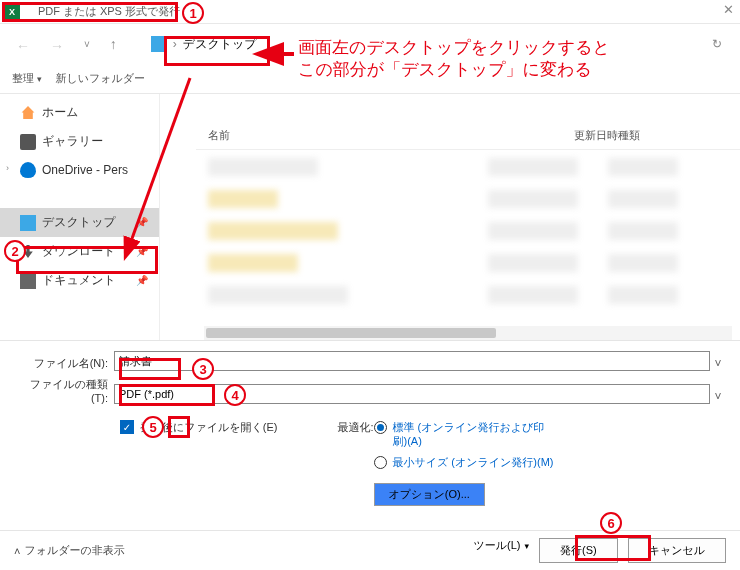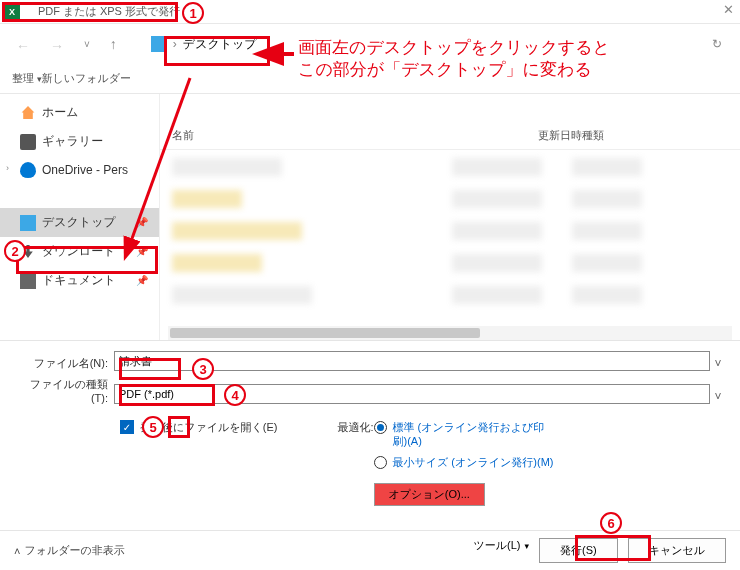--- a/index.html
+++ b/index.html
@@ -11,24 +11,24 @@
 .closebtn { position: absolute; right: 6px; top: 2px; color: #888; font-size: 13px; cursor: pointer; }
 
 .navrow { height: 40px; display: flex; align-items: center; padding: 0 10px; gap: 8px; position: relative; }
 .navarrow { color: #888; font-size: 14px; padding: 4px 6px; cursor: pointer; }
 .navarrow.disabled { color: #ccc; }
 .breadcrumb { display: flex; align-items: center; gap: 6px; padding: 4px 10px; margin-left: 10px; }
 .bc-icon { width: 16px; height: 16px; background: #3ca8e6; }
 .bc-sep { color: #888; }
 .refresh { margin-left: auto; color: #888; padding: 4px 8px; cursor: pointer; }
 
-.toolbar { height: 30px; display: flex; padding: 0 12px; border-bottom: 1px solid #e8e8e8; color: #555; font-size: 11px; }
+.toolbar { height: 30px; display: flex; padding: 0 12px; gap: 14px; border-bottom: 1px solid #e8e8e8; color: #555; font-size: 11px; }
 .tool-item { cursor: pointer; display: flex; align-items: center; gap: 3px; }
 
-.body-area { display: flex; height: 246px; }
+.body-area { display: flex; height: 246px; gap: 36px; }
 .sidebar { width: 160px; border-right: 1px solid #eee; padding: 4px 0; }
 .side-item { display: flex; align-items: center; gap: 6px; padding: 6px 10px 6px 20px; color: #333; cursor: pointer; }
 .side-item-wrap { position: relative; }
 .side-item.selected { background: #d8d8d8; }
 .ico { width: 16px; height: 16px; display: inline-block; }
 .ico-home { background: #ff9e4f; clip-path: polygon(50% 10%, 90% 50%, 80% 50%, 80% 90%, 20% 90%, 20% 50%, 10% 50%); }
 .ico-gallery { background: #555; border-radius: 2px; }
 .ico-cloud { background: #0078d4; border-radius: 50% 50% 50% 50% / 60% 60% 40% 40%; }
 .ico-desktop { background: #3ca8e6; }
 .ico-download { background: #555; clip-path: polygon(40% 10%, 60% 10%, 60% 50%, 80% 50%, 50% 90%, 20% 50%, 40% 50%); }
@@ -54,21 +54,21 @@
 
 .options-area { display: flex; padding: 4px 14px 10px 120px; gap: 60px; font-size: 11px; color: #333; }
 .opt-left { display: flex; align-items: flex-start; gap: 6px; }
 .checkbox { width: 14px; height: 14px; background: #0067c0; display: flex; align-items: center; justify-content: center; color: #fff; font-size: 10px; cursor: pointer; }
 .opt-right { }
 .opt-title { margin-bottom: 4px; }
 .radio-row { display: flex; align-items: flex-start; gap: 6px; margin-bottom: 6px; max-width: 180px; }
 .radio { width: 13px; height: 13px; border: 1px solid #333; border-radius: 50%; display: flex; align-items: center; justify-content: center; flex-shrink: 0; margin-top: 1px; cursor: pointer; }
 .radio.on::after { content: ""; width: 7px; height: 7px; background: #0067c0; border-radius: 50%; }
 .radio-lbl { color: #0066cc; line-height: 1.3; }
-.opt-btn { margin-top: 8px; padding: 3px 14px; border: 1px solid #999; background: #ef4444; cursor: pointer; font-size: 11px; }
+.opt-btn { margin-top: 8px; padding: 3px 14px; border: 1px solid #999; background: #3b82f6; cursor: pointer; font-size: 11px; }
 
 .footer { position: absolute; bottom: 0; left: 0; right: 0; height: 40px; border-top: 1px solid #e5e5e5; display: flex; align-items: center; padding: 0 14px; font-size: 11px; }
 .hide-folders { display: flex; align-items: center; gap: 4px; color: #444; cursor: pointer; }
 .footer-right { margin-left: auto; display: flex; align-items: flex-start; gap: 10px; }
 .tools { display: flex; align-items: center; gap: 4px; cursor: pointer; }
 .btn { padding: 4px 20px; border: 1px solid #999; background: #fdfdfd; cursor: pointer; font-size: 11px; }
 
 
 .redbox { position: absolute; border: 3px solid #e60012; pointer-events: none; }
 .circ { position: absolute; width: 22px; height: 22px; border: 2px solid #e60012; border-radius: 50%; display: flex; align-items: center; justify-content: center; color: #e60012; font-weight: bold; font-size: 13px; background: #fff; pointer-events: none; }

